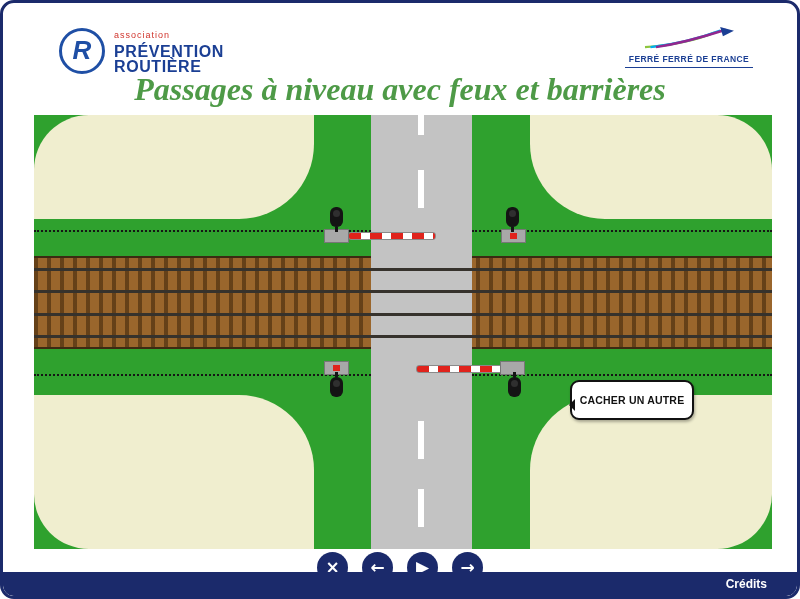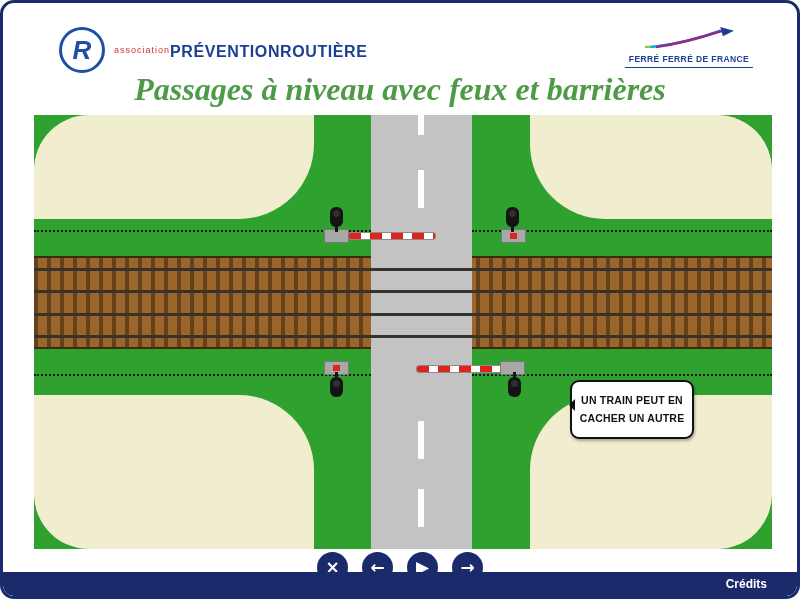--- a/index.html
+++ b/index.html
@@ -11,21 +11,21 @@
   .stage{
     position:relative; width:800px; height:599px; background:#ffffff;
     border:3px solid var(--navy,#1b2a6b); border-radius:14px; overflow:hidden;
   }
 
   
   .pr-logo{position:absolute; left:56px; top:24px; display:flex; gap:9px; align-items:center;}
   .pr-circle{width:46px; height:46px; border:3px solid #1f4fa5; border-radius:50%;
     color:#1f4fa5; display:flex; align-items:center; justify-content:center;
     font-weight:bold; font-size:26px; font-style:italic;}
-  .pr-text{display:flex; flex-direction:row; line-height:13px; padding-top:2px;}
+  .pr-text{display:flex; flex-direction:column; line-height:13px; padding-top:2px;}
   .pr-assoc{color:#d0342c; font-size:9px; letter-spacing:1px; margin-bottom:2px;}
   .pr-line{color:#1b3f94; font-weight:bold; font-size:16px; letter-spacing:0.6px; line-height:15px;}
 
   .rff-logo{position:absolute; right:44px; top:24px; width:128px; text-align:center;}
   .rff-name{color:#1b3f94; font-weight:bold; font-size:8.5px; letter-spacing:0.4px; margin-top:1px; white-space:nowrap;}
   .rff-rule{height:1px; background:#1b3f94; margin-top:3px;}
 
   .page-title{position:absolute; top:68px; left:0; right:0; text-align:center;
     font-family:"Liberation Serif", serif; font-style:italic; font-weight:bold;
     font-size:32px; color:var(--green-title,#4e9a47);}
@@ -158,21 +158,20 @@
         <div class="lamp"></div>
       </div>
     <div class="pivot pivot-br"></div>
 
     <div class="signal pole-down sig-tl"></div>
     <div class="signal pole-down sig-tr"></div>
     <div class="signal pole-up sig-bl"></div>
     <div class="signal pole-up sig-br"></div>
 
     <div class="warn-sign">
-      <div>UN TRAIN PEUT EN</div>
       <div>CACHER UN AUTRE</div>
     </div>
 
   </div>
 
   <div class="nav-row">
     <button class="nav-btn">×</button>
     <button class="nav-btn">←</button>
     <button class="nav-btn">▶</button>
     <button class="nav-btn">→</button>

